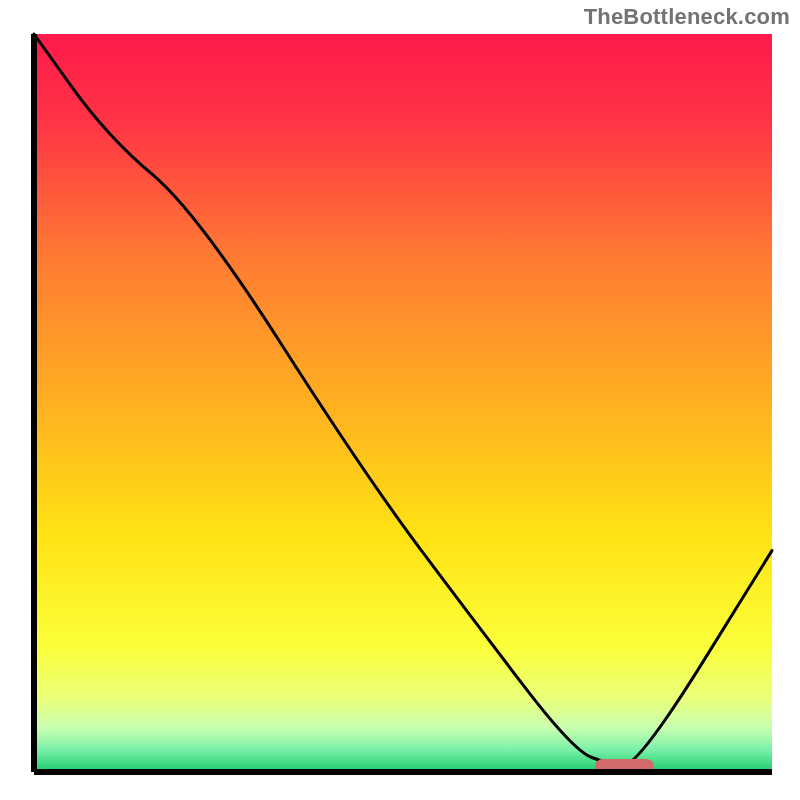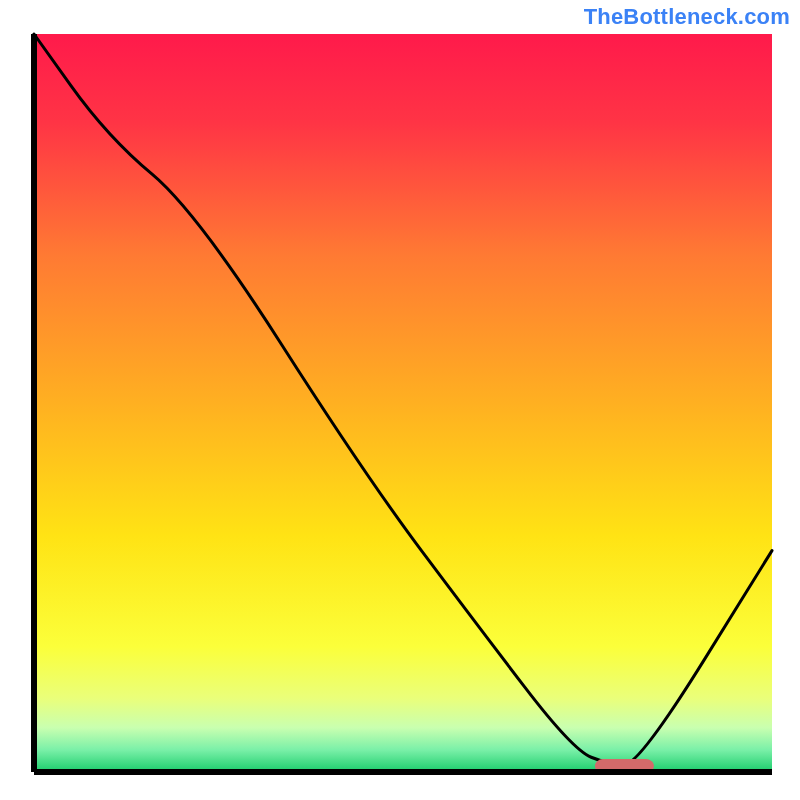--- a/index.html
+++ b/index.html
@@ -15,21 +15,21 @@
     position: relative;
     width: 800px;
     height: 800px;
   }
   .attribution {
     position: absolute;
     top: 4px;
     right: 10px;
     font-size: 22px;
     font-weight: 600;
-    color: #3b82f6;
+    color: #737373;
     letter-spacing: 0.2px;
   }
   svg.chart {
     position: absolute;
     left: 0;
     top: 0;
   }
   .marker {
     fill: #d36a6a;
     stroke: none;

